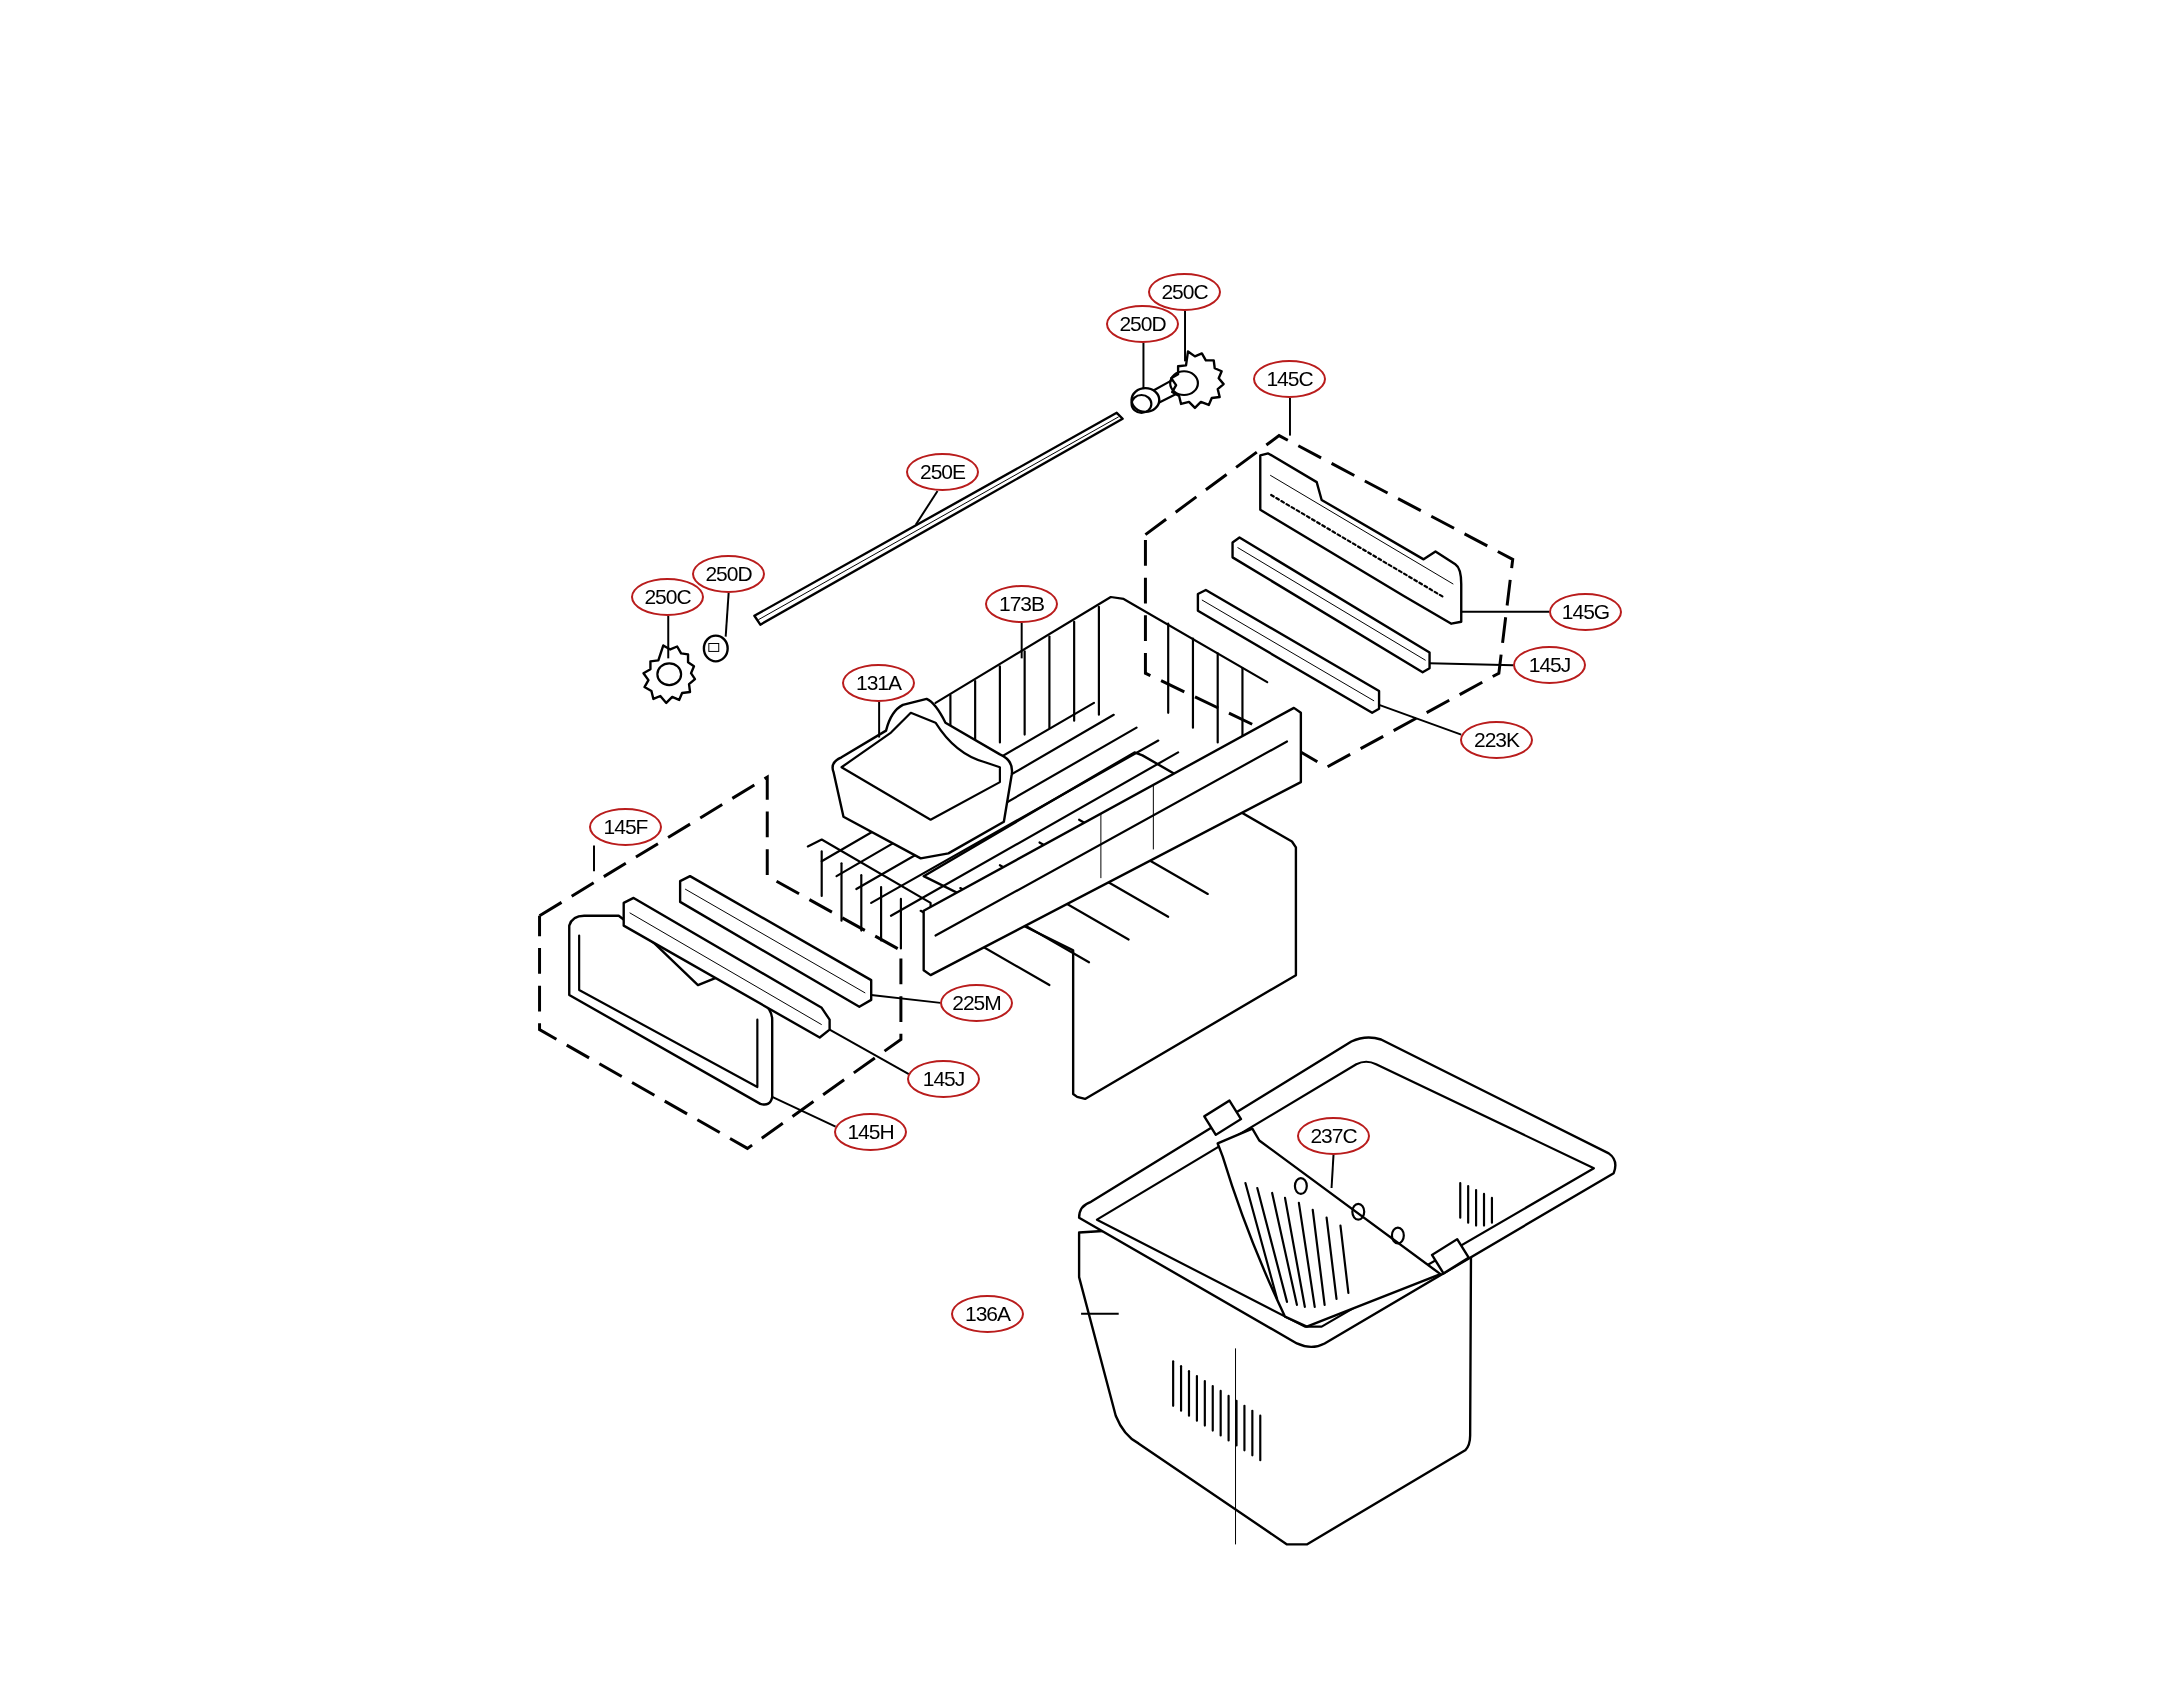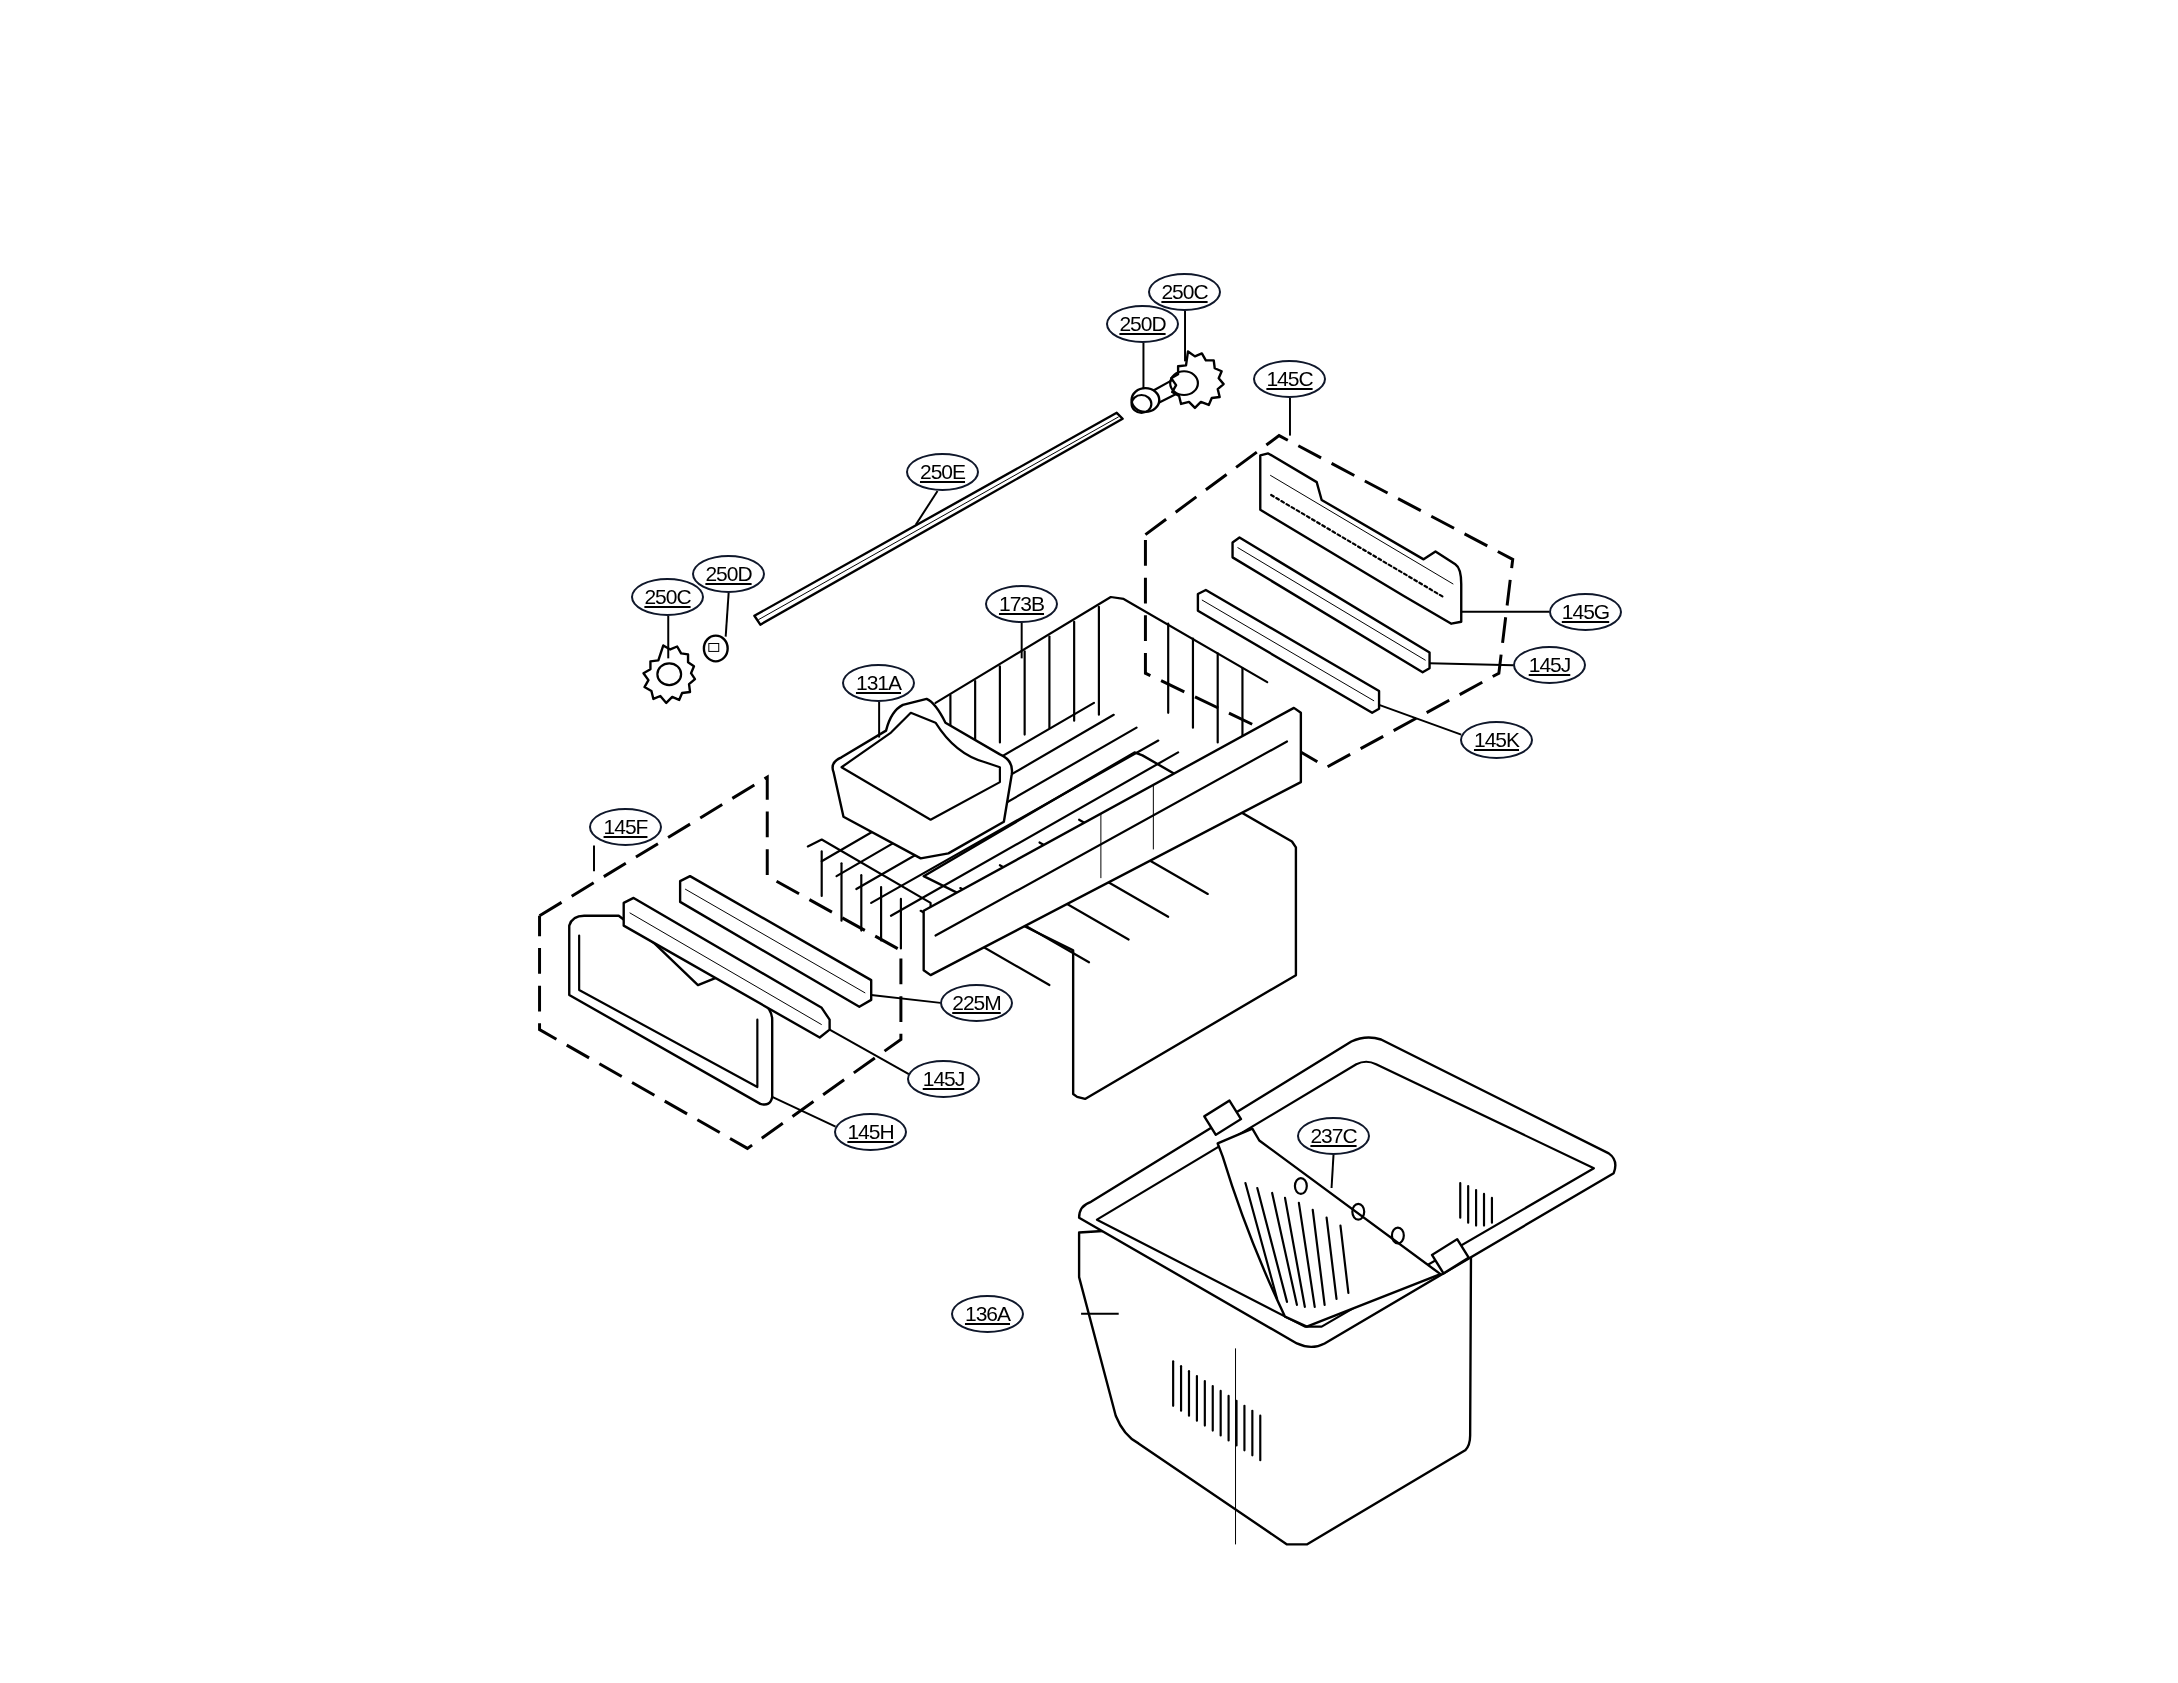--- a/index.html
+++ b/index.html
@@ -1,19 +1,19 @@
 <!DOCTYPE html>
 <html><head>
 <meta charset="utf-8">
 <style>
   html,body{margin:0;padding:0;background:#ffffff;}
   body{width:2178px;height:1683px;position:relative;overflow:hidden;font-family:"Liberation Sans", sans-serif;}
   #diagram{position:absolute;left:0;top:0;width:2178px;height:1683px;}
-  .lbl{position:absolute;width:73px;height:38px;margin-left:-37px;margin-top:-19px;border:2px solid #0f172a;border-radius:50%;
-       background:#fff;display:flex;align-items:center;justify-content:center;font-size:21px;color:#000;box-sizing:border-box;letter-spacing:-1px;text-decoration:underline;}
+  .lbl{position:absolute;width:73px;height:38px;margin-left:-37px;margin-top:-19px;border:2px solid #b91c1c;border-radius:50%;
+       background:#fff;display:flex;align-items:center;justify-content:center;font-size:21px;color:#000;box-sizing:border-box;letter-spacing:-1px;}
   svg .k{stroke:#000;fill:none;stroke-width:2.2;stroke-linejoin:round;stroke-linecap:round;}
   svg .kt{stroke:#000;fill:none;stroke-width:1;}
   svg .kw{stroke:#000;fill:#fff;stroke-width:2.4;stroke-linejoin:round;}
   svg .dash{stroke:#000;fill:none;stroke-width:3;stroke-dasharray:26 12;}
   svg .lead{stroke:#000;fill:none;stroke-width:2;}
 </style>
 </head>
 <body>
 
 <div id="diagram">
@@ -199,21 +199,21 @@
 <div class="lbl" style="left:1185px;top:292px;">250C</div>
 <div class="lbl" style="left:1143px;top:324px;">250D</div>
 <div class="lbl" style="left:1290px;top:379px;">145C</div>
 <div class="lbl" style="left:943px;top:472px;">250E</div>
 <div class="lbl" style="left:729px;top:574px;">250D</div>
 <div class="lbl" style="left:668px;top:597px;">250C</div>
 <div class="lbl" style="left:1022px;top:604px;">173B</div>
 <div class="lbl" style="left:1586px;top:612px;">145G</div>
 <div class="lbl" style="left:1550px;top:665px;">145J</div>
 <div class="lbl" style="left:879px;top:683px;text-align:center;">131A</div>
-<div class="lbl" style="left:1497px;top:740px;">145K</div>
+<div class="lbl" style="left:1497px;top:740px;">223K</div>
 <div class="lbl" style="left:626px;top:827px;">145F</div>
 <div class="lbl" style="left:977px;top:1003px;">225M</div>
 <div class="lbl" style="left:944px;top:1079px;">145J</div>
 <div class="lbl" style="left:871px;top:1132px;">145H</div>
 <div class="lbl" style="left:1334px;top:1136px;">237C</div>
 <div class="lbl" style="left:988px;top:1314px;">136A</div>
 </div>
 
 
 </body></html>

